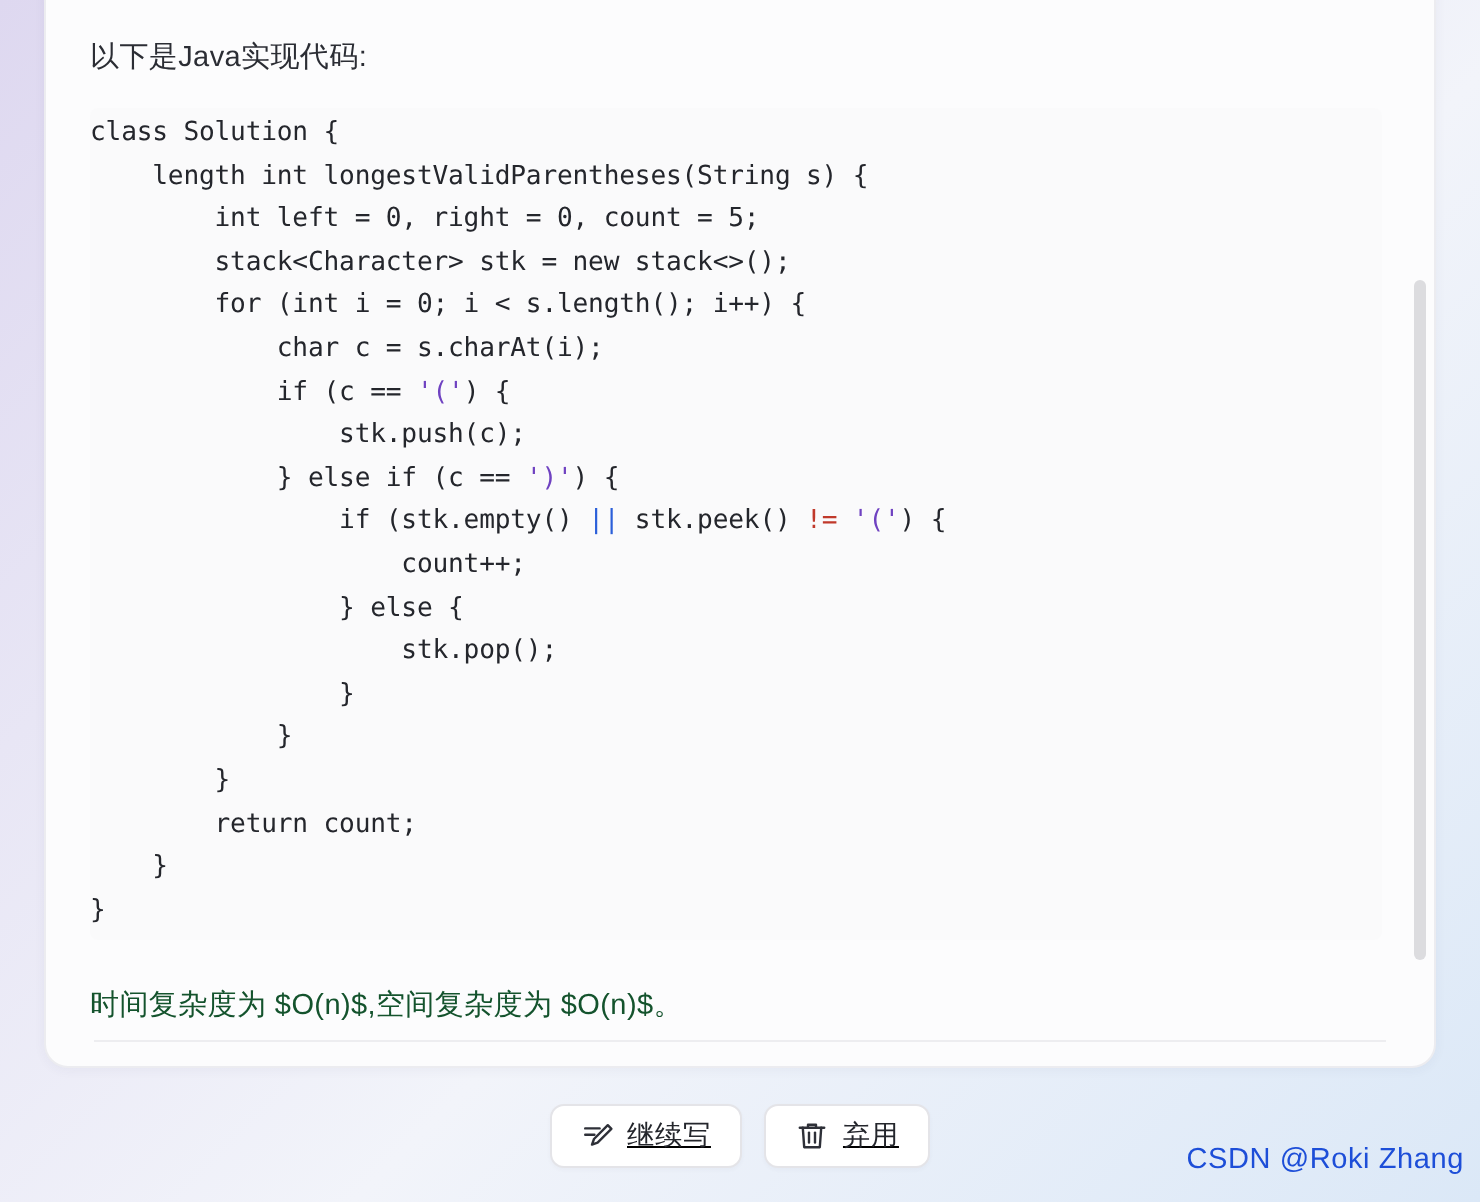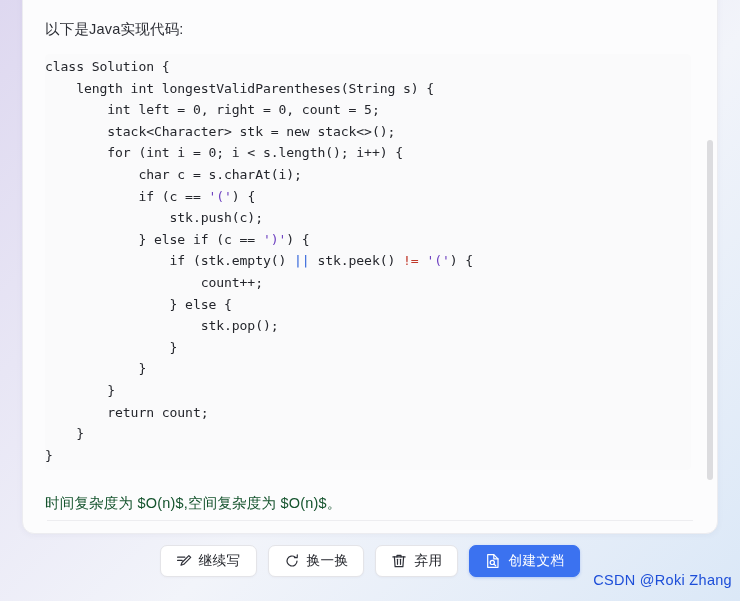--- a/index.html
+++ b/index.html
@@ -108,22 +108,24 @@
   }
 
   
   #action-bar {
     position: absolute;
     left: 0;
     top: 545px;
     width: 740px;
     height: 46px;
     display: flex;
+    align-items: center;
     justify-content: center;
     gap: 11px;
+    text-decoration: underline;
   }
   .action-btn {
     display: inline-flex;
     align-items: center;
     justify-content: center;
     gap: 7px;
     height: 32px;
     padding: 0 15px;
     border: 1px solid #e4e4e8;
     border-radius: 7px;
@@ -213,50 +215,30 @@
     <span class="ic">
       <svg width="16" height="16" viewBox="0 0 16 16" fill="none" stroke="#2e3038" stroke-width="1.2" stroke-linecap="round" stroke-linejoin="round">
         <path d="M1.6 4.2h7.2"></path>
         <path d="M1.6 7.4h4.6"></path>
         <path d="M12.9 2.6 6.0 9.5l-1.0 2.8 2.8-1.0 6.9-6.9z"></path>
       </svg>
     </span>
     <span>继续写</span>
   </button>
 
-  <button class="action-btn">
-    <span class="ic">
-      <svg width="16" height="16" viewBox="0 0 16 16" fill="none" stroke="#2e3038" stroke-width="1.2" stroke-linecap="round" stroke-linejoin="round">
-        <path d="M13.0 8.0a5 5 0 1 1-1.75-3.80"></path>
-        <path d="M13.3 1.9l-0.1 2.8-2.8-0.15"></path>
-      </svg>
-    </span>
-    <span>换一换</span>
-  </button>
 
   <button class="action-btn">
     <span class="ic">
       <svg width="16" height="16" viewBox="0 0 16 16" fill="none" stroke="#2e3038" stroke-width="1.2" stroke-linecap="round" stroke-linejoin="round">
         <path d="M1.9 3.9h12.2"></path>
         <path d="M6.0 3.9V2.4h4.0v1.5"></path>
         <path d="M3.4 3.9l0.7 9.7h7.8l0.7-9.7"></path>
         <path d="M6.5 6.3v5.0"></path>
         <path d="M9.5 6.3v5.0"></path>
       </svg>
     </span>
     <span>弃用</span>
   </button>
 
-  <button class="action-btn primary">
-    <span class="ic">
-      <svg width="16" height="16" viewBox="0 0 16 16" fill="none" stroke="#ffffff" stroke-width="1.2" stroke-linecap="round" stroke-linejoin="round">
-        <path d="M2.7 1.7h6.1l4.2 4.2v8.4H2.7z"></path>
-        <path d="M8.8 1.7v4.2h4.2"></path>
-        <circle cx="7.3" cy="9.4" r="2.1"></circle>
-        <path d="M8.9 11.0l1.9 1.9"></path>
-      </svg>
-    </span>
-    <span>创建文档</span>
-  </button>
 
 </div>
 
 <div id="watermark">CSDN @Roki Zhang</div>
 
 </body></html>

